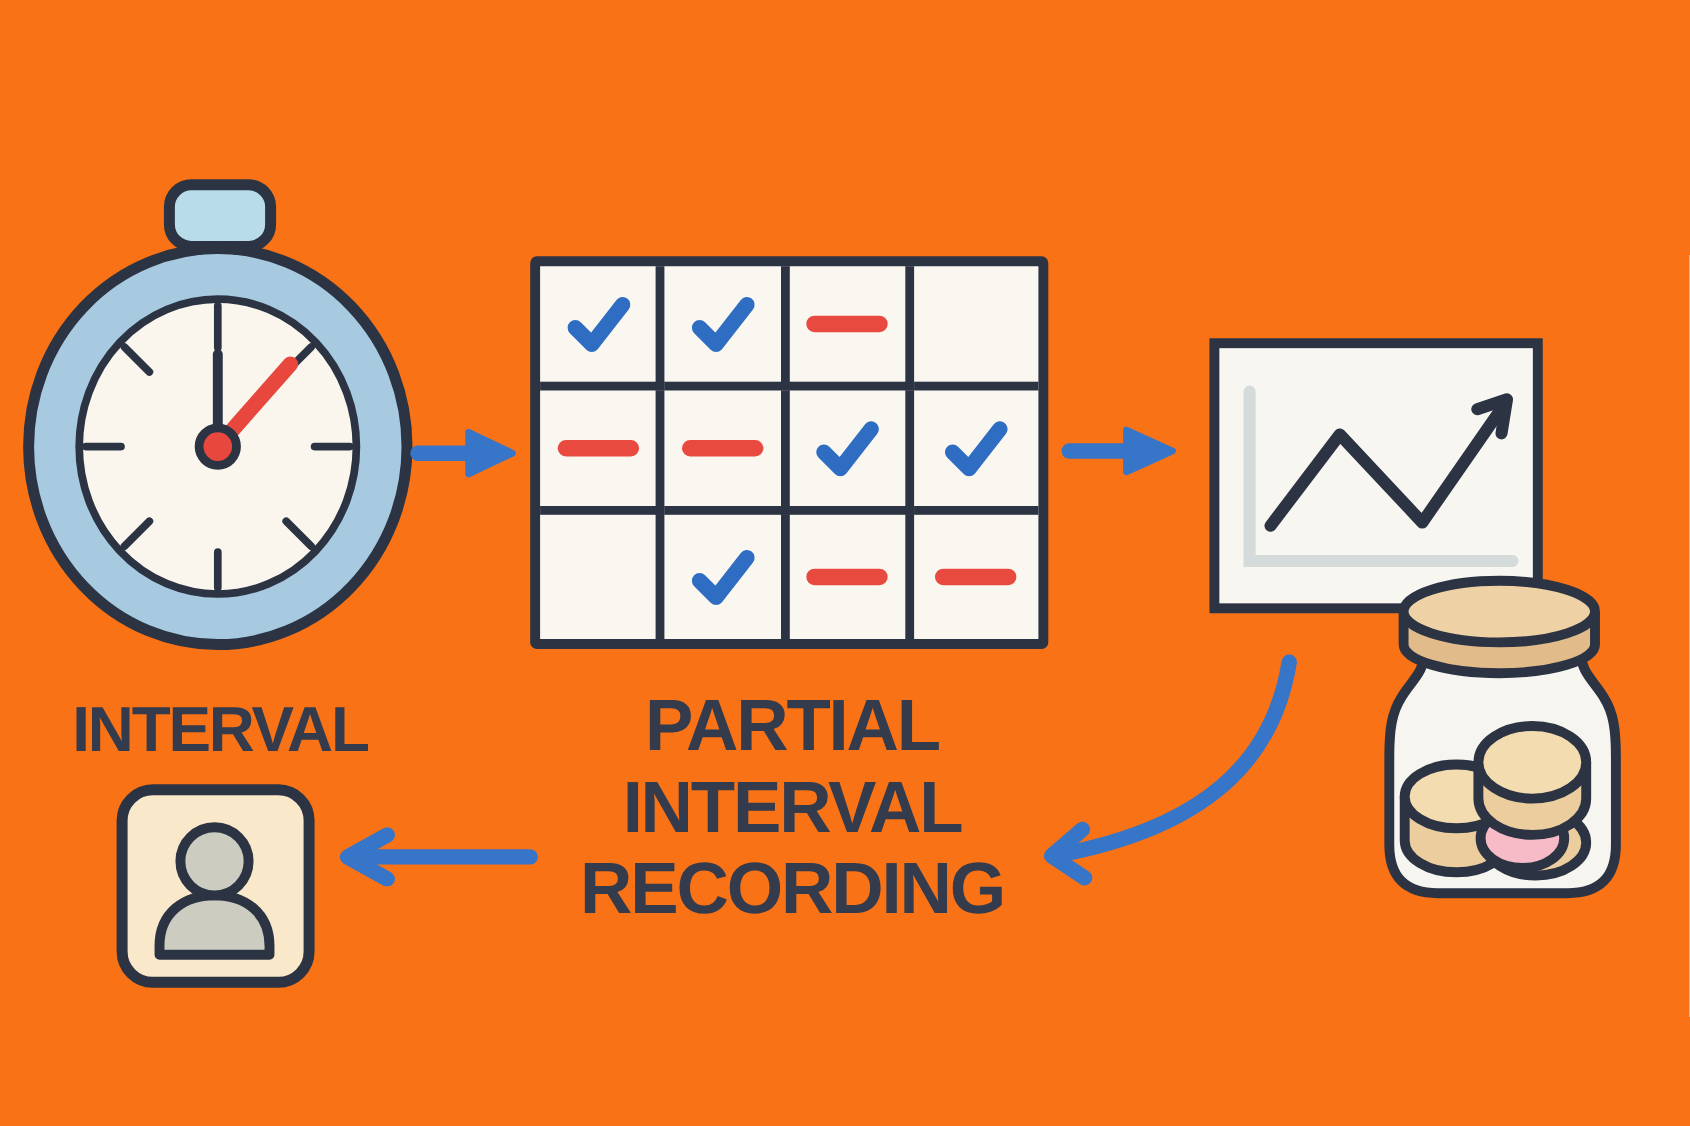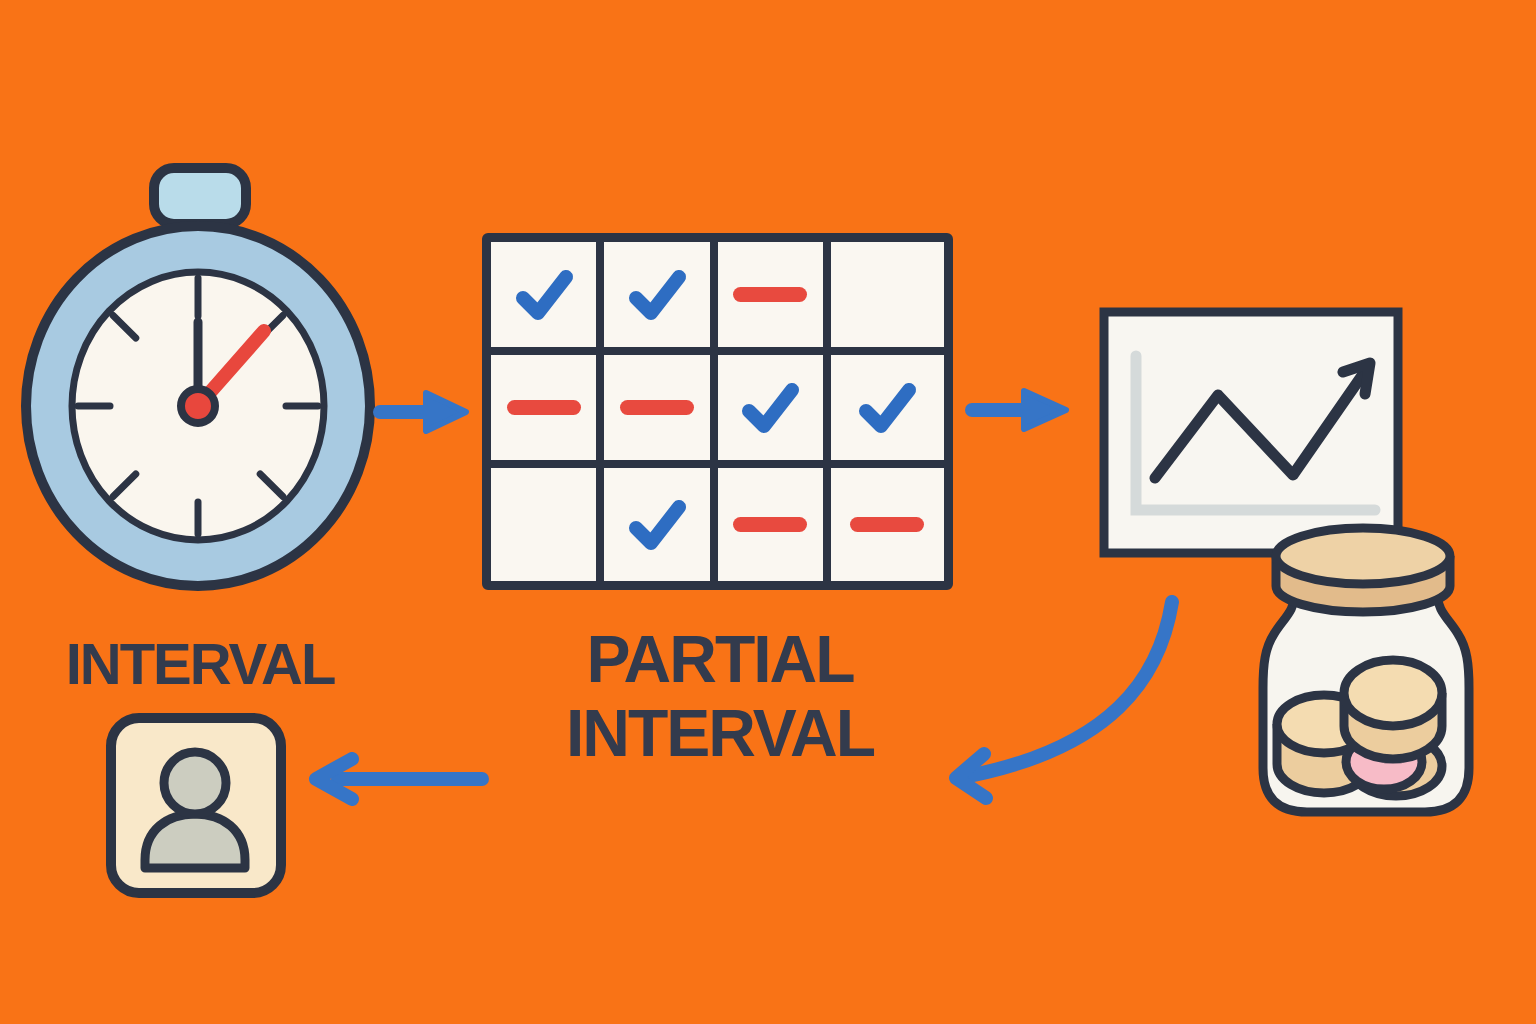--- a/index.html
+++ b/index.html
@@ -149,20 +149,21 @@
     <g>
       <path d="M26 40 L26 70 A87 26 0 0 0 200 70 L200 40" fill="#e2bb8b" stroke="#2c3444" stroke-width="9"></path>
       <ellipse cx="113" cy="40" rx="87" ry="28" fill="#eed2a6" stroke="#2c3444" stroke-width="9"></ellipse>
     </g>
   </svg>
 
 
   <div class="heading">
     <div>PARTIAL</div>
     <div>INTERVAL</div>
+    <div>RECORDING</div>
   </div>
 
   <svg class="abs" style="left:290px; top:752px;" width="200" height="54" viewBox="0 0 200 54">
     <line x1="192" y1="27" x2="48" y2="27" stroke="#3675c7" stroke-width="14" stroke-linecap="round"></line>
     <polyline points="62,7 26,27 62,47" fill="none" stroke="#3675c7" stroke-width="14" stroke-linecap="round" stroke-linejoin="round"></polyline>
   </svg>
 
   <svg class="abs" style="left:103px; top:710px;" width="188" height="192" viewBox="0 0 188 192">
     <rect x="8" y="8" width="170" height="175" rx="28" fill="#f9e8c9" stroke="#2c3444" stroke-width="10"></rect>
     <path d="M42 158 L42 150 C42 120 64 104 92 104 C120 104 142 120 142 150 L142 158 Z" fill="#cccdc0" stroke="#2c3444" stroke-width="9" stroke-linejoin="round"></path>

